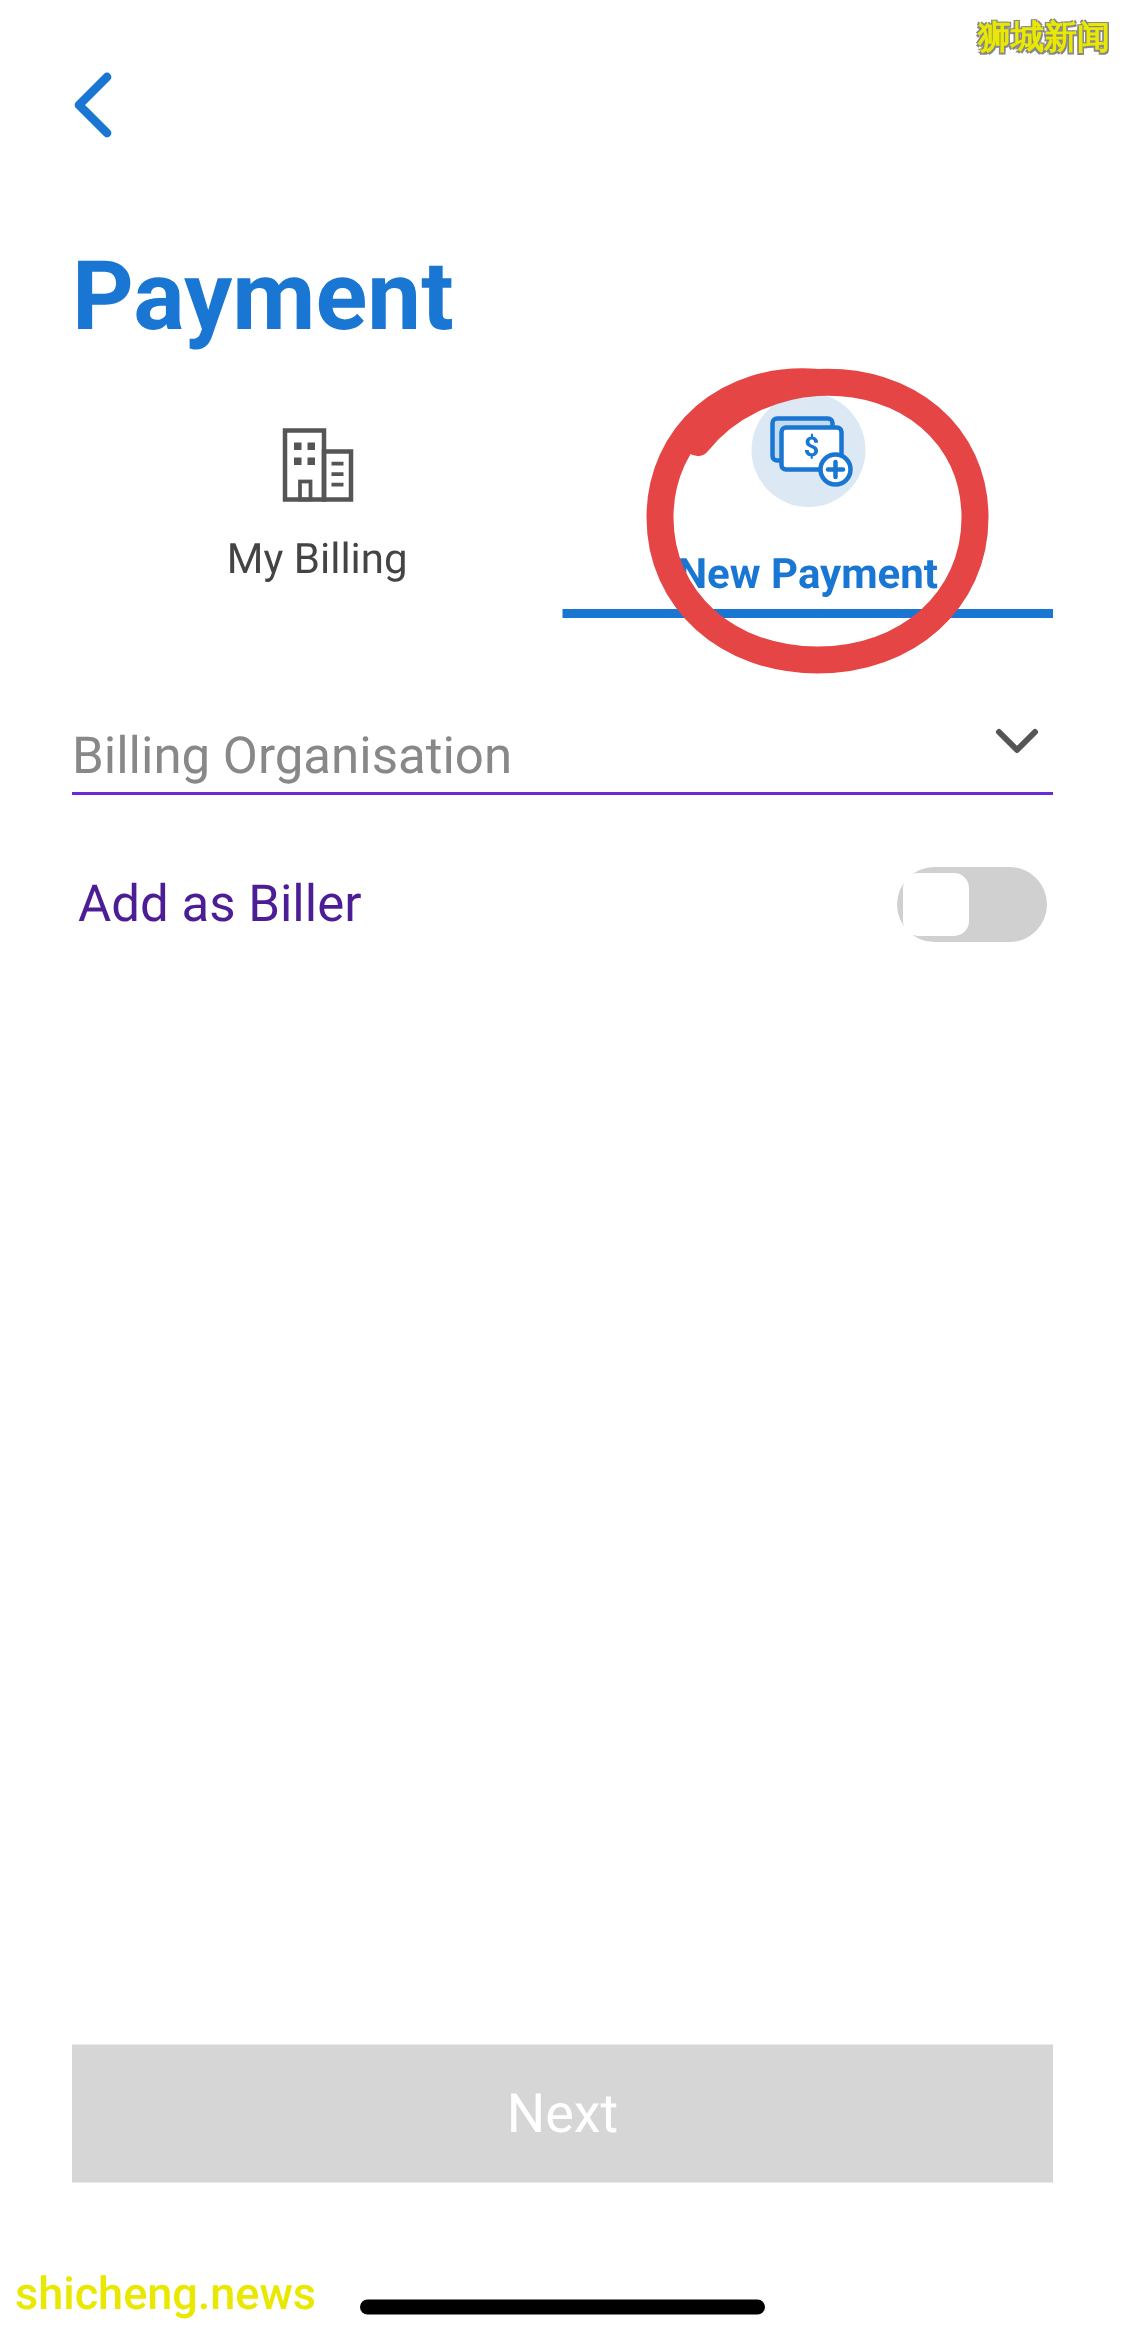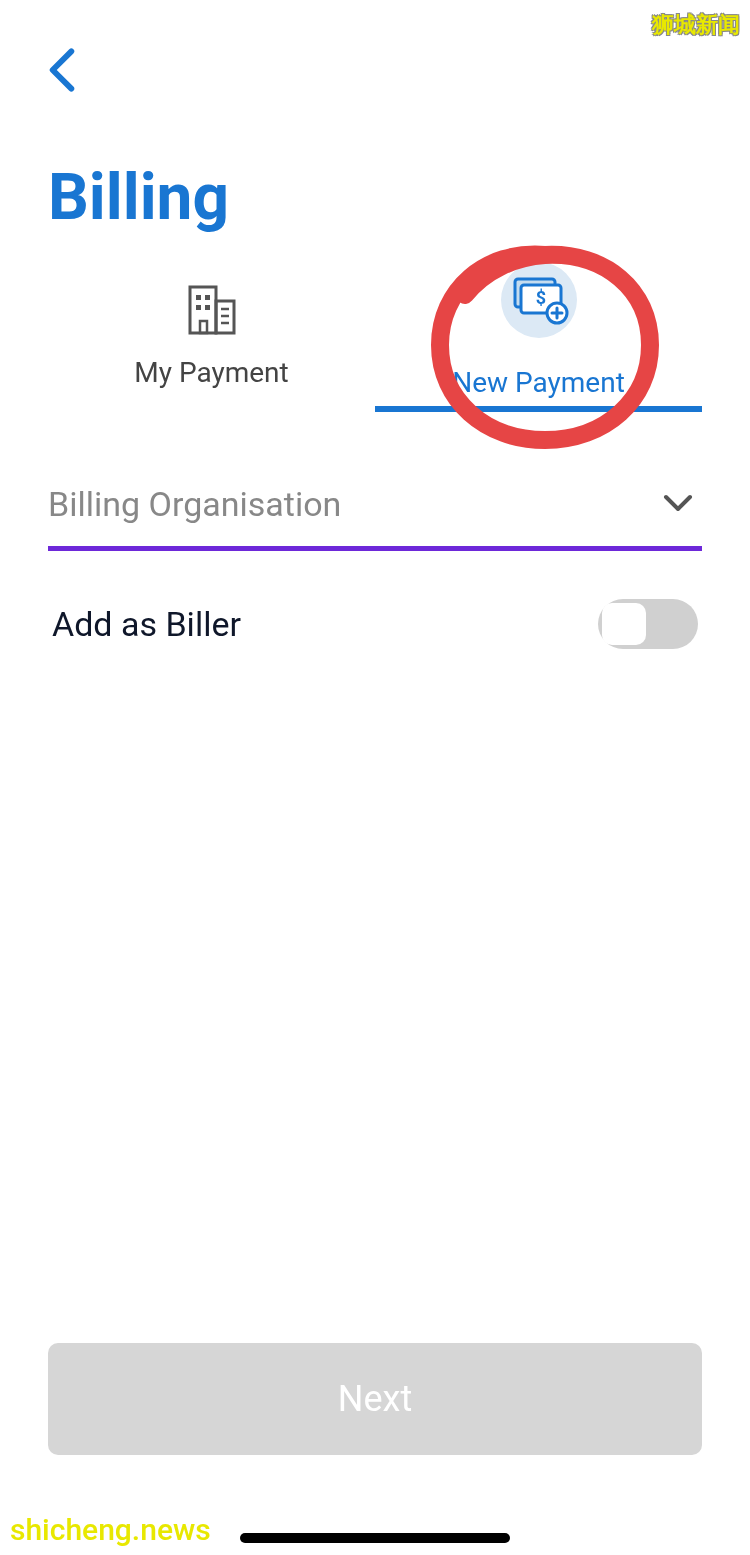--- a/index.html
+++ b/index.html
@@ -99,21 +99,21 @@
       font-size: 28px;
       font-weight: 400;
     }
     
     .tab.inactive .tab-label {
       color: #444;
     }
     
     .tab.active .tab-label {
       color: #1976d2;
-      font-weight: 400;
+      font-weight: 700;
       margin-top: 20px;
     }
     
     .tab-underline {
       position: absolute;
       bottom: -12px;
       left: 0;
       right: 0;
       height: 6px;
       background: #1976d2;
@@ -131,22 +131,22 @@
     
     .form-area {
       position: absolute;
       top: 460px;
       left: 48px;
       right: 48px;
     }
     
     .form-field {
       position: relative;
-      border-bottom: 5px solid #6d28d9;
-      padding: 24px 0 22px 0;
+      border-bottom: 2px solid #6d28d9;
+      padding: 24px 0 4px 0;
       margin-bottom: 48px;
     }
     
     .form-field-label {
       font-size: 34px;
       color: #888;
       font-weight: 400;
     }
     
     .chevron-down {
@@ -159,21 +159,21 @@
     .toggle-row {
       display: flex;
       align-items: center;
       justify-content: space-between;
       margin-top: 48px;
       padding: 0 4px;
     }
     
     .toggle-label {
       font-size: 34px;
-      color: #0f172a;
+      color: #4c1d95;
       font-weight: 400;
     }
     
     .toggle {
       width: 100px;
       height: 50px;
       background: #d0d0d0;
       border-radius: 25px;
       position: relative;
       cursor: pointer;
@@ -187,23 +187,23 @@
       border-radius: 10px;
       top: 4px;
       left: 4px;
     }
     
     .next-button {
       position: absolute;
       bottom: 100px;
       left: 48px;
       right: 48px;
-      height: 112px;
+      height: 92px;
       background: #d6d6d6;
-      border-radius: 10px;
+      border-radius: 0;
       display: flex;
       align-items: center;
       justify-content: center;
       color: #fff;
       font-size: 36px;
       font-weight: 400;
       cursor: pointer;
     }
     
     .home-indicator {
@@ -222,39 +222,39 @@
 
 <div class="watermark-top">狮城新闻</div>
 <div class="watermark-bottom">shicheng.news</div>
 
 <div class="back-arrow">
   <svg viewBox="0 0 24 36" width="28" height="44">
     <path d="M 20 2 L 4 18 L 20 34" stroke="#1976d2" stroke-width="5" fill="none" stroke-linecap="round" stroke-linejoin="round"></path>
   </svg>
 </div>
 
-<h1 class="page-title">Billing</h1>
+<h1 class="page-title">Payment</h1>
 
 <div class="tabs">
   <div class="tab inactive">
     <div class="tab-icon-bg">
       <svg width="60" height="54" viewBox="0 0 60 54">
         <rect x="8" y="4" width="26" height="46" fill="none" stroke="#555" stroke-width="3"></rect>
         <rect x="34" y="18" width="18" height="32" fill="none" stroke="#555" stroke-width="3"></rect>
         <rect x="14" y="12" width="5" height="5" fill="#555"></rect>
         <rect x="23" y="12" width="5" height="5" fill="#555"></rect>
         <rect x="14" y="22" width="5" height="5" fill="#555"></rect>
         <rect x="23" y="22" width="5" height="5" fill="#555"></rect>
         <rect x="18" y="38" width="7" height="12" fill="none" stroke="#555" stroke-width="2.5"></rect>
         <line x1="39" y1="26" x2="47" y2="26" stroke="#555" stroke-width="2.5"></line>
         <line x1="39" y1="33" x2="47" y2="33" stroke="#555" stroke-width="2.5"></line>
         <line x1="39" y1="40" x2="47" y2="40" stroke="#555" stroke-width="2.5"></line>
       </svg>
     </div>
-    <span class="tab-label">My Payment</span>
+    <span class="tab-label">My Billing</span>
   </div>
 
   <div class="tab active">
     <div class="tab-icon-bg">
       <svg width="64" height="54" viewBox="0 0 64 54">
         <rect x="8" y="6" width="40" height="28" rx="3" fill="#c5dcef" stroke="#1976d2" stroke-width="3"></rect>
         <rect x="14" y="12" width="40" height="28" rx="3" fill="#fff" stroke="#1976d2" stroke-width="3"></rect>
         <text x="34" y="31" font-size="18" font-weight="bold" fill="#1976d2" text-anchor="middle">$</text>
         <circle cx="50" cy="40" r="10" fill="#fff" stroke="#1976d2" stroke-width="3"></circle>
         <line x1="50" y1="35" x2="50" y2="45" stroke="#1976d2" stroke-width="3" stroke-linecap="round"></line>

